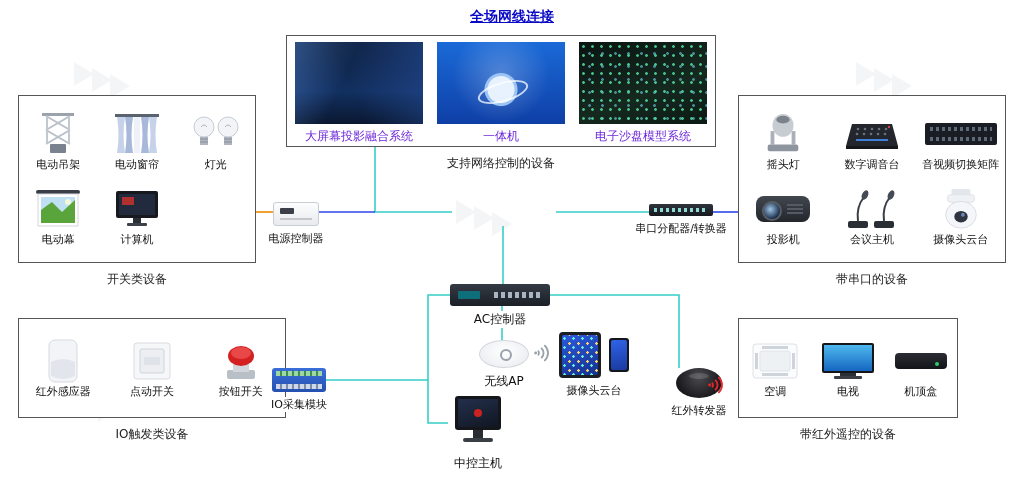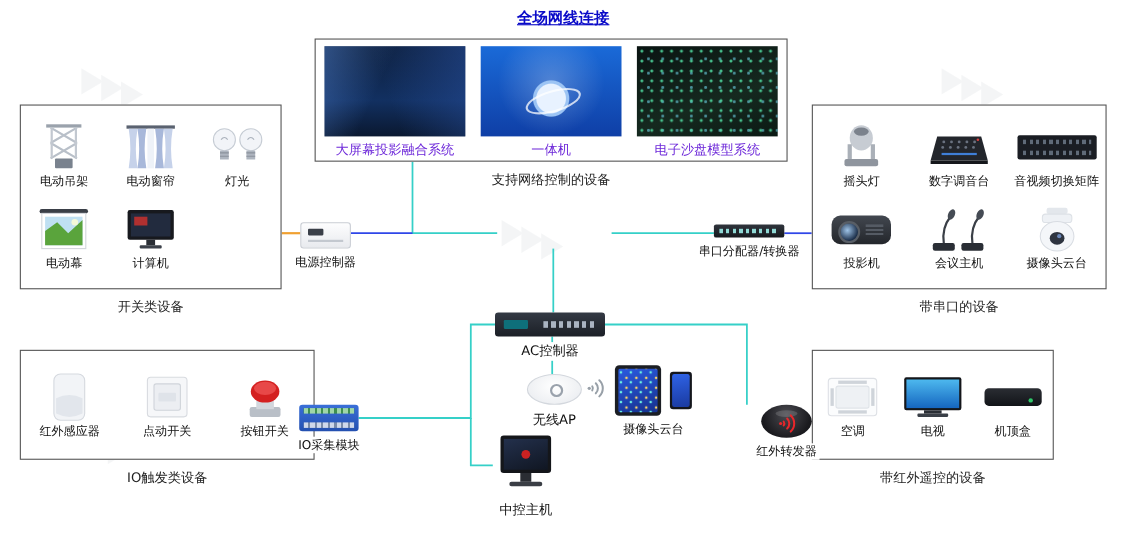--- a/index.html
+++ b/index.html
@@ -411,21 +411,21 @@
         </div>
     </div>
     <div class="nlabel small">摄像头云台</div>
   </div>
 
   <div class="node" style="left:266px;top:368px;width:66px">
     <div class="icon-io"></div>
     <div class="nlabel small">IO采集模块</div>
   </div>
 
-  <div class="node" style="left:680px;top:368px;width:70px">
+  <div class="node" style="left:664px;top:368px;width:70px">
     <div class="icon-ir"></div>
     <div class="nlabel small">红外转发器</div>
   </div>
 
   <svg class="wifi" style="left:706px;top:374px" width="22" height="22" viewBox="0 0 24 24">
       <g fill="none" stroke="#e8262a" stroke-width="2" stroke-linecap="round">
         <path d="M4 10 a11 11 0 0 1 16 0"></path>
         <path d="M7 13.5 a7 7 0 0 1 10 0"></path>
         <path d="M10 17 a3.5 3.5 0 0 1 4 0"></path>
       </g>

